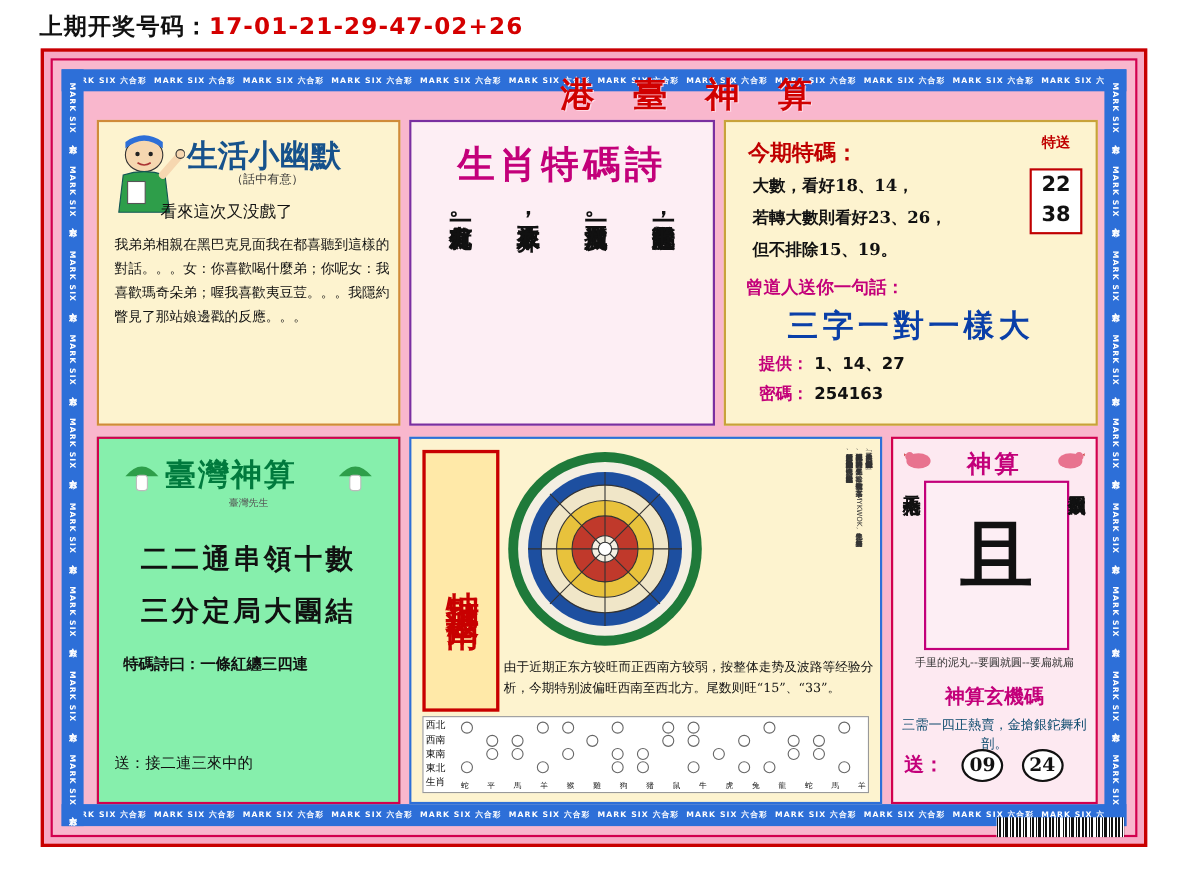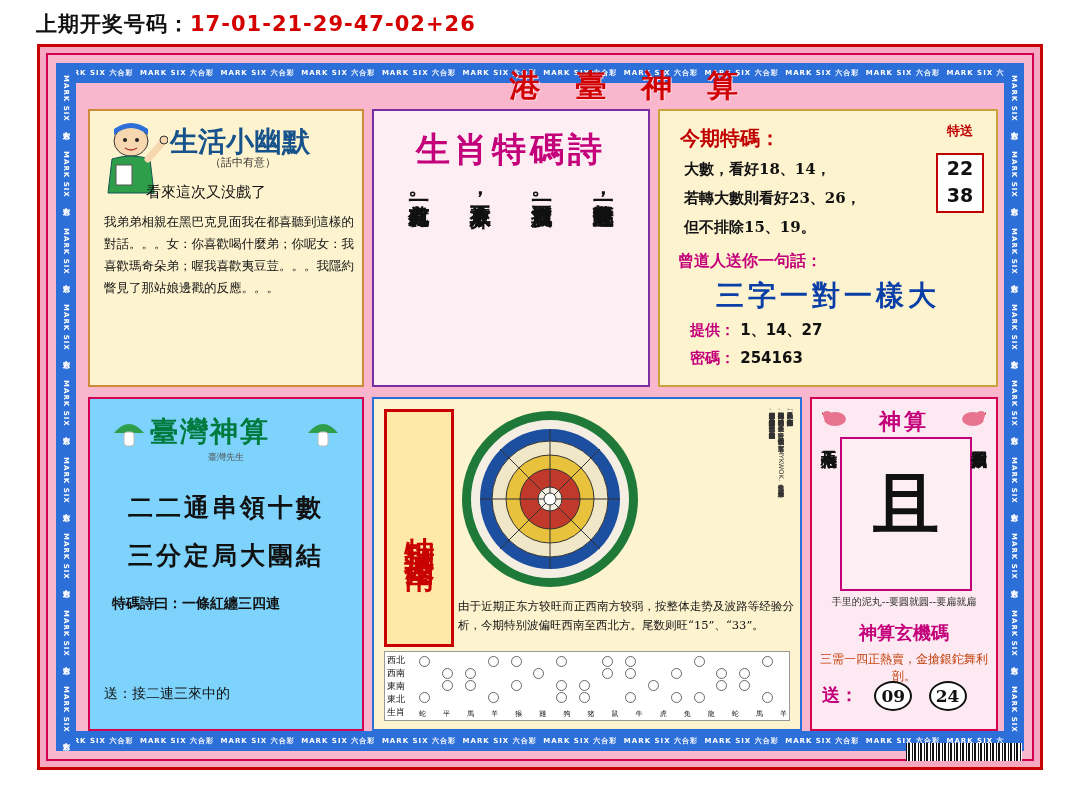--- a/index.html
+++ b/index.html
@@ -150,21 +150,21 @@
   .tips-row{
     position:absolute;left:30px;font-size:15px;color:#111;font-weight:bold;
   }
   .tips-row.r1{top:210px;}
   .tips-row.r2{top:238px;}
   .tips-row .lbl{color:#c3007a;}
 
   
   .taiwan{
     left:8px;top:310px;width:276px;height:334px;
-    background:#7dd3fc;border:2px solid #d2004e;
+    background:#86efac;border:2px solid #d2004e;
   }
   .tw-title{
     position:absolute;left:60px;top:14px;font-size:28px;font-weight:bold;color:#007a3d;
     font-family:"DejaVu Serif",serif;letter-spacing:2px;
   }
   .tw-mush{position:absolute;top:20px;width:34px;height:30px;}
   .tw-mush.l{left:22px;} .tw-mush.r{right:22px;}
   .tw-sub{
     position:absolute;left:0;right:0;top:52px;text-align:center;font-size:9px;color:#555;
   }
@@ -272,21 +272,21 @@
   .shen-vl{left:6px;} .shen-vr{right:6px;}
   .shen-note{
     position:absolute;left:0;right:0;top:196px;text-align:center;font-size:10px;color:#333;
   }
   .shen-sub{
     position:absolute;left:0;right:0;top:222px;text-align:center;
     font-size:18px;font-weight:bold;color:#c3007a;
     font-family:"DejaVu Serif",serif;
   }
   .shen-txt{
-    position:absolute;left:8px;right:8px;top:252px;text-align:center;font-size:12px;color:#c2410c;
+    position:absolute;left:8px;right:8px;top:252px;text-align:center;font-size:12px;color:#0c4a6e;
     font-family:"DejaVu Serif",serif;
   }
   .shen-send{
     position:absolute;left:10px;top:282px;font-size:18px;font-weight:bold;color:#c3007a;
     font-family:"DejaVu Serif",serif;
   }
 
   .barcode{
     position:absolute;right:10px;bottom:-2px;width:116px;height:18px;
     background:repeating-linear-gradient(90deg,#111 0 1px,#fff 1px 2px,#111 2px 4px,#fff 4px 6px);

